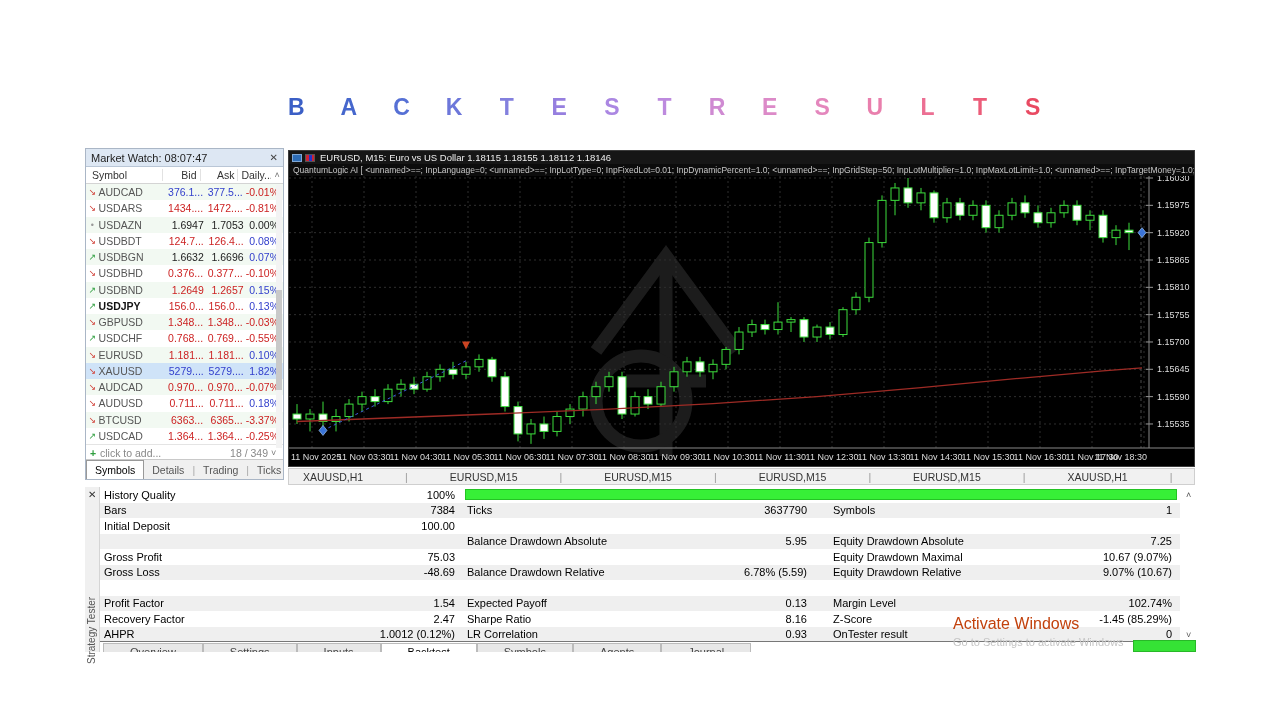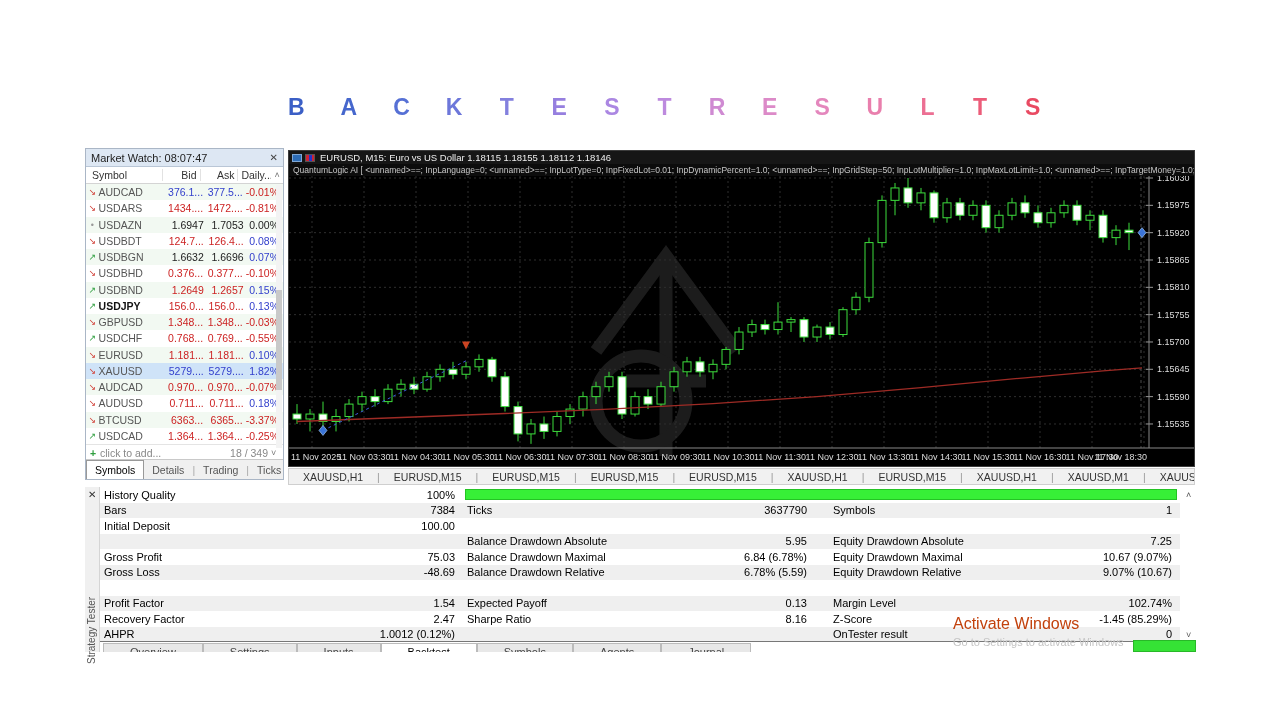--- a/index.html
+++ b/index.html
@@ -54,21 +54,21 @@
   .cw-ic1 { width:10px; height:8px; background:#2d6cb5; border:1px solid #7fa8d6; margin-right:3px; }
   .cw-ic2 { width:10px; height:8px; background:linear-gradient(90deg,#c23 0 3px,#23c 3px 6px,#c23 6px 10px);
     border:1px solid #555; margin-right:5px; }
   .cw-params { height:12px; background:#0c0c0c; color:#c8c8c8; font-size:8.5px; line-height:12px;
     padding-left:4px; white-space:nowrap; overflow:hidden; }
   #chart-svg { display:block; }
 
   
   #chart-tabs { position:absolute; left:288px; top:468px; width:907px; height:17px; background:#f1f1f1;
     border:1px solid #cfcfcf; display:flex; align-items:center; font-size:10.5px; color:#333;
-    white-space:nowrap; overflow:hidden; }
+    white-space:nowrap; overflow:hidden;gap:28px; }
   .ct-item { padding:0 14px; }
   .ct-sep { color:#999; }
 
   
   #tester { position:absolute; left:85px; top:487px; width:1110px; height:165px; background:#fff; font-size:11px; }
   .ts-strip { position:absolute; left:0; top:0; width:15px; height:165px; background:#f0f0f0;
     border-right:1px solid #d5d5d5; }
   .ts-close { position:absolute; left:3px; top:2px; font-size:10px; color:#333; }
   .ts-vlabel { position:absolute; left:1px; bottom:-12px; width:13px; height:150px; overflow:hidden;
     writing-mode:vertical-rl; transform:rotate(180deg); font-size:10px; color:#555; }
@@ -530,24 +530,20 @@
           <div class="ts-cell ts-c2">
             <span>Equity Drawdown Absolute</span>
             <span>7.25</span>
           </div>
         </div>
         <div class="ts-row">
           <div class="ts-cell ts-c0">
             <span>Gross Profit</span>
             <span>75.03</span>
           </div>
-          <div class="ts-cell ts-c1">
-            <span>Balance Drawdown Maximal</span>
-            <span>6.84 (6.78%)</span>
-          </div>
           <div class="ts-cell ts-c2">
             <span>Equity Drawdown Maximal</span>
             <span>10.67 (9.07%)</span>
           </div>
         </div>
         <div class="ts-row shade">
           <div class="ts-cell ts-c0">
             <span>Gross Loss</span>
             <span>-48.69</span>
           </div>
@@ -586,20 +582,24 @@
           </div>
           <div class="ts-cell ts-c2">
             <span>Z-Score</span>
             <span>-1.45 (85.29%)</span>
           </div>
         </div>
         <div class="ts-row shade">
           <div class="ts-cell ts-c0">
             <span>AHPR</span>
             <span>1.0012 (0.12%)</span>
+          </div>
+          <div class="ts-cell ts-c1">
+            <span>LR Correlation</span>
+            <span>0.93</span>
           </div>
           <div class="ts-cell ts-c2">
             <span>OnTester result</span>
             <span>0</span>
           </div>
         </div>
       </div>
     <span class="ts-up">˄</span>
     <span class="ts-dn">˅</span>
     <div class="ts-darkline"></div>

